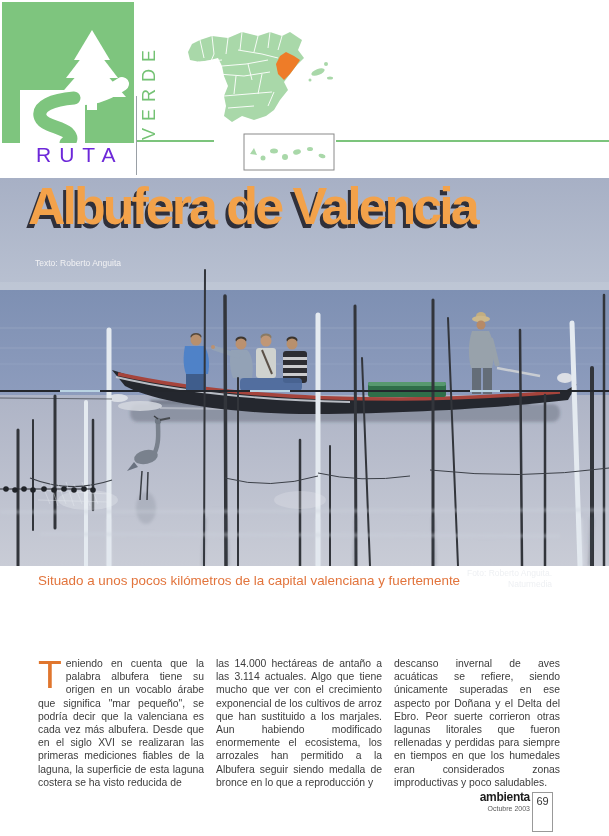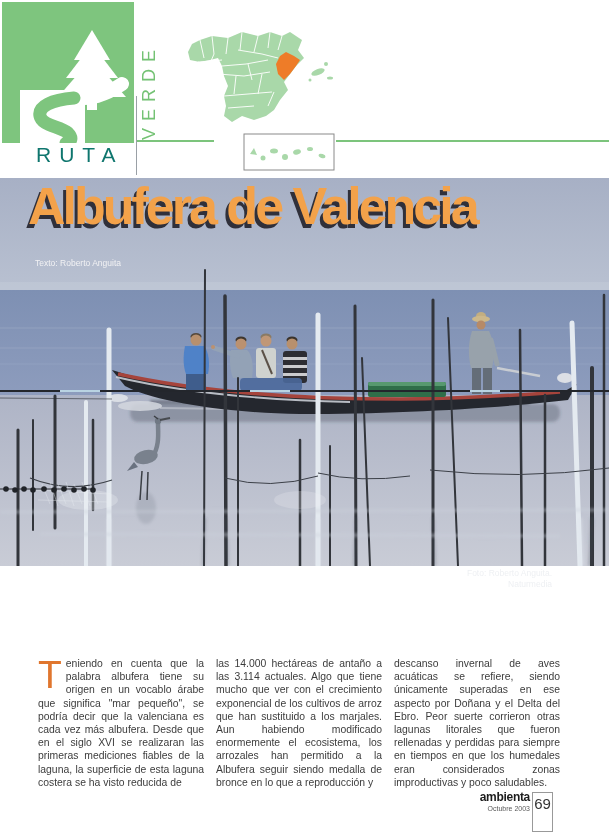--- a/index.html
+++ b/index.html
@@ -1,21 +1,21 @@
 <!DOCTYPE html>
 <html><head>
 <meta charset="utf-8">
 <style>
   html,body{margin:0;padding:0;background:#e8e8e8;}
   .page{position:relative;width:609px;height:836px;background:#ffffff;margin:0 auto;
         font-family:"Liberation Sans",sans-serif;overflow:hidden;}
   
   .logo-box{position:absolute;left:2px;top:2px;width:132px;height:141px;}
   .ruta{position:absolute;left:36px;top:143px;font-size:21px;letter-spacing:8px;
-        color:#0f766e;font-weight:400;}
+        color:#6d28d9;font-weight:400;}
   .verde{position:absolute;left:139px;top:140px;transform-origin:0 0;transform:rotate(-90deg);
          font-size:18px;letter-spacing:7px;color:#74c274;font-weight:400;}
   .vline{position:absolute;left:136px;top:96px;width:1px;height:79px;background:#9aa0a6;}
   .hline1{position:absolute;left:137px;top:140px;width:77px;height:2px;background:#7cc47c;}
   .hline2{position:absolute;left:336px;top:140px;width:273px;height:2px;background:#7cc47c;}
   .spain-map{position:absolute;left:178px;top:10px;}
   
   .photo{position:absolute;left:0;top:178px;width:609px;height:388px;}
   .hero-title{position:absolute;left:28px;top:176px;width:580px;
               font-size:52px;font-weight:bold;letter-spacing:-3px;color:#f3a24a;
@@ -29,21 +29,21 @@
   
   .columns{position:absolute;left:38px;top:657px;width:522px;display:flex;gap:12px;}
   .col{width:166px;font-size:10.4px;line-height:13.2px;text-align:justify;color:#3c3c3c;}
   .dropcap{float:left;font-size:39px;line-height:32px;color:#e0762e;padding:2px 4px 0 0;}
   
   .magname{position:absolute;right:79px;top:790px;font-size:12px;font-weight:bold;
            letter-spacing:-0.3px;color:#1c1c1c;}
   .magdate{position:absolute;right:79px;top:805px;font-size:7px;color:#5a5a5a;}
   .pagebox{position:absolute;left:532px;top:792px;width:21px;height:40px;
            border:1px solid #999;box-sizing:border-box;text-align:center;}
-  .pagenum{font-size:15px;color:#333;padding-top:2px;}
+  .pagenum{font-size:11px;color:#333;padding-top:2px;}
 </style>
 </head>
 <body>
 
 <div class="page">
 
   <svg class="logo-box" viewBox="0 0 132 141">
     <rect x="0" y="0" width="132" height="141" fill="#7ec57e"></rect>
     <g fill="#ffffff">
       <polygon points="90,28 72,58 108,58"></polygon>
@@ -285,20 +285,21 @@
   </svg>
 
   <div class="hero-title">Albufera de Valencia</div>
   <div class="byline">Texto: Roberto Anguita</div>
   <div class="photo-credit">
     <div>Foto: Roberto Anguita.</div>
     <div>Naturmedia</div>
   </div>
 
   <div class="lead">
+    <div>Situado a unos pocos kilómetros de la capital valenciana y fuertemente</div>
   </div>
 
   <div class="columns">
     <div class="col">
       <span class="dropcap">T</span><span>eniendo en cuenta que la palabra albufera tiene su origen en un vocablo árabe que significa "mar pequeño", se podría decir que la valenciana es cada vez más albufera. Desde que en el siglo XVI se realizaran las primeras mediciones fiables de la laguna, la superficie de esta laguna costera se ha visto reducida de</span>
     </div>
     <div class="col">
       <span>las 14.000 hectáreas de antaño a las 3.114 actuales. Algo que tiene mucho que ver con el crecimiento exponencial de los cultivos de arroz que han sustituido a los marjales. Aun habiendo modificado enormemente el ecosistema, los arrozales han permitido a la Albufera seguir siendo medalla de bronce en lo que a reproducción y</span>
     </div>
     <div class="col">

